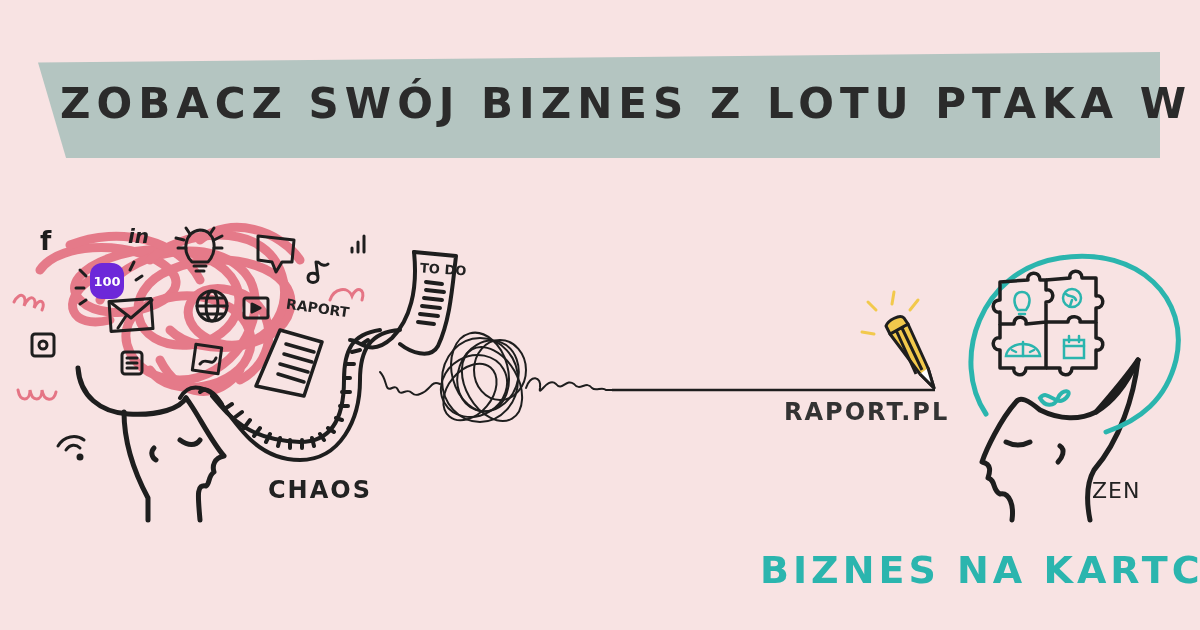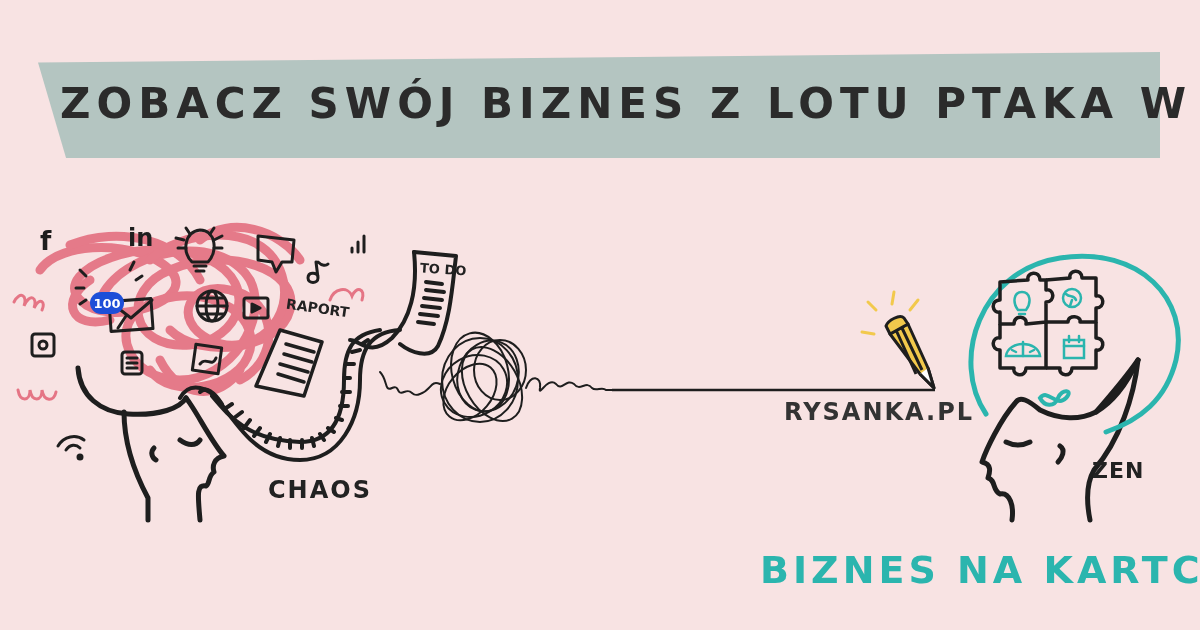--- a/index.html
+++ b/index.html
@@ -21,35 +21,35 @@
       font-family: "DejaVu Sans", sans-serif; font-weight: bold;
       font-size: 42px; letter-spacing: 6px; color: #2b2b2b;
       text-transform: none; white-space: nowrap;
     }
     .label {
       position: absolute; font-family: "DejaVu Sans", sans-serif; font-weight: bold;
       color: #222; white-space: nowrap;
     }
     .chaos-label { left: 268px; top: 476px; font-size: 24px; font-weight: bold; letter-spacing: 2px; }
     .rysanka-label { left: 784px; top: 398px; font-size: 24px; letter-spacing: 2px; color: #333; }
-    .zen-label { left: 1092px; top: 458px; font-size: 22px; font-weight: bold; letter-spacing: 1px; }
+    .zen-label { left: 1092px; top: 478px; font-size: 22px; font-weight: normal; letter-spacing: 1px; }
     .brand-label {
       left: 760px; top: 548px; font-size: 38px; letter-spacing: 4px; color: #2bb5ae;
     }
     .todo-label { left: 420px; top: 262px; font-size: 13px; transform: rotate(4deg); }
     .raport-label { left: 286px; top: 300px; font-size: 14px; transform: rotate(8deg); }
     .badge-label {
-      position: absolute; left: 90px; top: 292px; width: 34px; height: 22px;
-      background: #1d4ed8; color: #fff; border-radius: 12px; font-size: 13px;
+      position: absolute; left: 90px; top: 263px; width: 34px; height: 36px;
+      background: #6d28d9; color: #fff; border-radius: 12px; font-size: 13px;
       font-family: "DejaVu Sans", sans-serif; font-weight: bold;
       display: flex; align-items: center; justify-content: center;
     }
     .social-label { position: absolute; font-family: "DejaVu Sans", sans-serif; font-weight: bold; color: #1e1e1e; }
     .fb { left: 40px; top: 226px; font-size: 26px; }
-    .li { left: 128px; top: 224px; font-size: 24px; }
+    .li { left: 128px; top: 224px; font-size: 20px; font-style: italic; }
   </style>
 </head>
 <body>
 
 <div class="banner"></div>
 <div class="banner-title">ZOBACZ SWÓJ BIZNES Z LOTU PTAKA W 90min</div>
 
 <svg class="canvas" viewBox="0 0 1200 630" xmlns="http://www.w3.org/2000/svg">
 
   <g fill="none" stroke="#e57585" stroke-width="9" stroke-linecap="round" opacity="0.95">
@@ -214,15 +214,15 @@
     <path d="M1040,398 C1048,388 1056,408 1066,398 C1074,390 1062,388 1058,398 C1054,408 1044,406 1040,398 Z" stroke-width="4"></path>
   </g>
 </svg>
 
 <div class="badge-label">100</div>
 <div class="social-label fb">f</div>
 <div class="social-label li">in</div>
 <div class="label raport-label">RAPORT</div>
 <div class="label todo-label">TO DO</div>
 <div class="label chaos-label">CHAOS</div>
-<div class="label rysanka-label">RYSANKA.PL</div>
+<div class="label rysanka-label">RAPORT.PL</div>
 <div class="label zen-label">ZEN</div>
 <div class="label brand-label">BIZNES NA KARTCE</div>
 
 </body></html>

